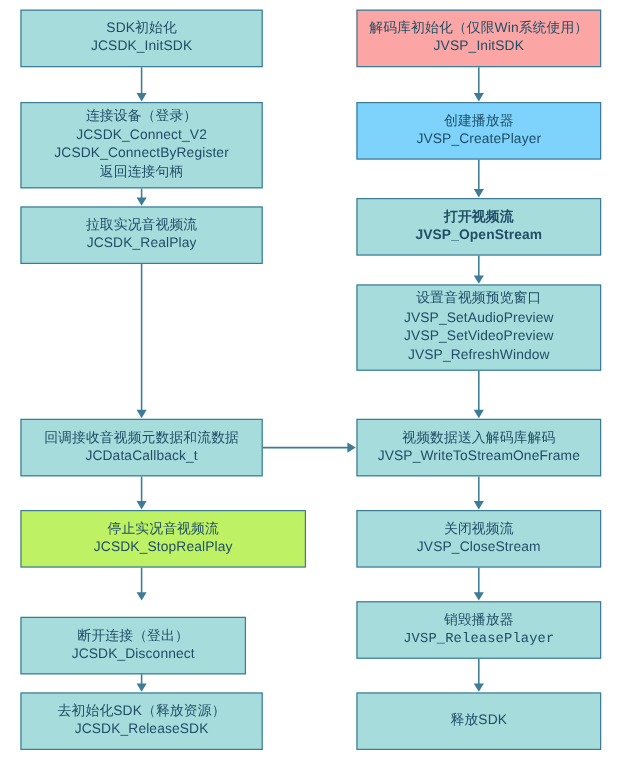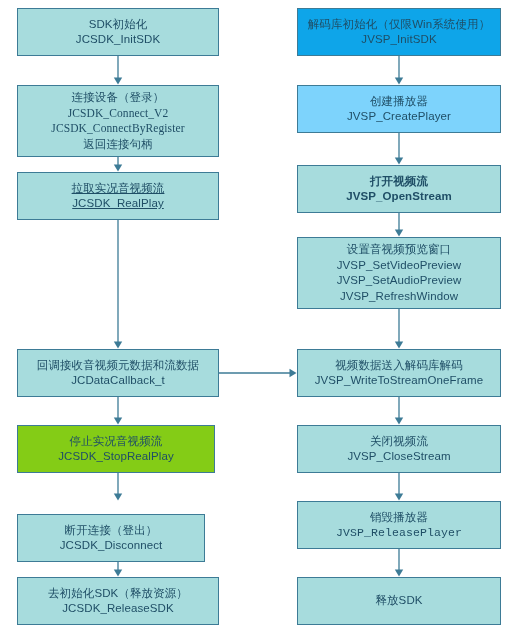--- a/index.html
+++ b/index.html
@@ -105,62 +105,62 @@
       <g>
         <line x1="219" y1="373" x2="291" y2="373" stroke="#3d7b96" stroke-width="1.3"></line>
         <polygon points="289.5,368.8 289.5,377.2 296.5,373" fill="#3d7b96"></polygon>
       </g>
     </svg>
   <div id="nodes">
       <div class="node" style="left: 17px; top: 8px; width: 202px; height: 48px; background: rgb(167, 220, 221); border-color: rgb(61, 123, 150); color: rgb(31, 78, 102);">
         <span class="line">SDK初始化</span>
         <span class="line">JCSDK_InitSDK</span>
       </div>
-      <div class="node" style="left: 17px; top: 85px; width: 202px; height: 72px; background: rgb(167, 220, 221); border-color: rgb(61, 123, 150); color: rgb(31, 78, 102); font-family: Liberation Serif, serif;">
+      <div class="node" style="left: 17px; top: 85px; width: 202px; height: 72px; background: rgb(167, 220, 221); border-color: rgb(61, 123, 150); color: rgb(31, 78, 102);">
         <span class="line">连接设备（登录）</span>
         <span class="line">JCSDK_Connect_V2</span>
         <span class="line">JCSDK_ConnectByRegister</span>
         <span class="line">返回连接句柄</span>
       </div>
-      <div class="node" style="left: 17px; top: 172px; width: 202px; height: 48px; background: rgb(167, 220, 221); border-color: rgb(61, 123, 150); color: rgb(31, 78, 102); text-decoration: underline;">
+      <div class="node" style="left: 17px; top: 172px; width: 202px; height: 48px; background: rgb(167, 220, 221); border-color: rgb(61, 123, 150); color: rgb(31, 78, 102);">
         <span class="line">拉取实况音视频流</span>
         <span class="line">JCSDK_RealPlay</span>
       </div>
       <div class="node" style="left: 17px; top: 349px; width: 202px; height: 48px; background: rgb(167, 220, 221); border-color: rgb(61, 123, 150); color: rgb(31, 78, 102);">
         <span class="line">回调接收音视频元数据和流数据</span>
         <span class="line">JCDataCallback_t</span>
       </div>
-      <div class="node" style="left: 17px; top: 425px; width: 198px; height: 48px; background: #84cc16; border-color: rgb(61, 123, 150); color: rgb(31, 78, 102);">
+      <div class="node" style="left: 17px; top: 425px; width: 238px; height: 48px; background: #bef264; border-color: rgb(61, 123, 150); color: rgb(31, 78, 102);">
         <span class="line">停止实况音视频流</span>
         <span class="line">JCSDK_StopRealPlay</span>
       </div>
       <div class="node" style="left: 17px; top: 514px; width: 188px; height: 48px; background: rgb(167, 220, 221); border-color: rgb(61, 123, 150); color: rgb(31, 78, 102);">
         <span class="line">断开连接（登出）</span>
         <span class="line">JCSDK_Disconnect</span>
       </div>
       <div class="node" style="left: 17px; top: 577px; width: 202px; height: 48px; background: rgb(167, 220, 221); border-color: rgb(61, 123, 150); color: rgb(31, 78, 102);">
         <span class="line">去初始化SDK（释放资源）</span>
         <span class="line">JCSDK_ReleaseSDK</span>
       </div>
-      <div class="node" style="left: 297px; top: 8px; width: 204px; height: 48px; background: #0ea5e9; border-color: rgb(61, 123, 150); color: rgb(31, 78, 102);">
+      <div class="node" style="left: 297px; top: 8px; width: 204px; height: 48px; background: #fca5a5; border-color: rgb(61, 123, 150); color: rgb(31, 78, 102);">
         <span class="line">解码库初始化（仅限Win系统使用）</span>
         <span class="line">JVSP_InitSDK</span>
       </div>
       <div class="node" style="left: 297px; top: 85px; width: 204px; height: 48px; background: #7dd3fc; border-color: rgb(61, 123, 150); color: rgb(31, 78, 102);">
         <span class="line">创建播放器</span>
         <span class="line">JVSP_CreatePlayer</span>
       </div>
       <div class="node" style="left: 297px; top: 165px; width: 204px; height: 48px; background: rgb(167, 220, 221); border-color: rgb(61, 123, 150); color: rgb(31, 78, 102); font-weight: bold;">
         <span class="line">打开视频流</span>
         <span class="line">JVSP_OpenStream</span>
       </div>
       <div class="node" style="left: 297px; top: 237px; width: 204px; height: 72px; background: rgb(167, 220, 221); border-color: rgb(61, 123, 150); color: rgb(31, 78, 102);">
         <span class="line">设置音视频预览窗口</span>
+        <span class="line">JVSP_SetAudioPreview</span>
         <span class="line">JVSP_SetVideoPreview</span>
-        <span class="line">JVSP_SetAudioPreview</span>
         <span class="line">JVSP_RefreshWindow</span>
       </div>
       <div class="node" style="left: 297px; top: 349px; width: 204px; height: 48px; background: rgb(167, 220, 221); border-color: rgb(61, 123, 150); color: rgb(31, 78, 102);">
         <span class="line">视频数据送入解码库解码</span>
         <span class="line">JVSP_WriteToStreamOneFrame</span>
       </div>
       <div class="node" style="left: 297px; top: 425px; width: 204px; height: 48px; background: rgb(167, 220, 221); border-color: rgb(61, 123, 150); color: rgb(31, 78, 102);">
         <span class="line">关闭视频流</span>
         <span class="line">JVSP_CloseStream</span>
       </div>

